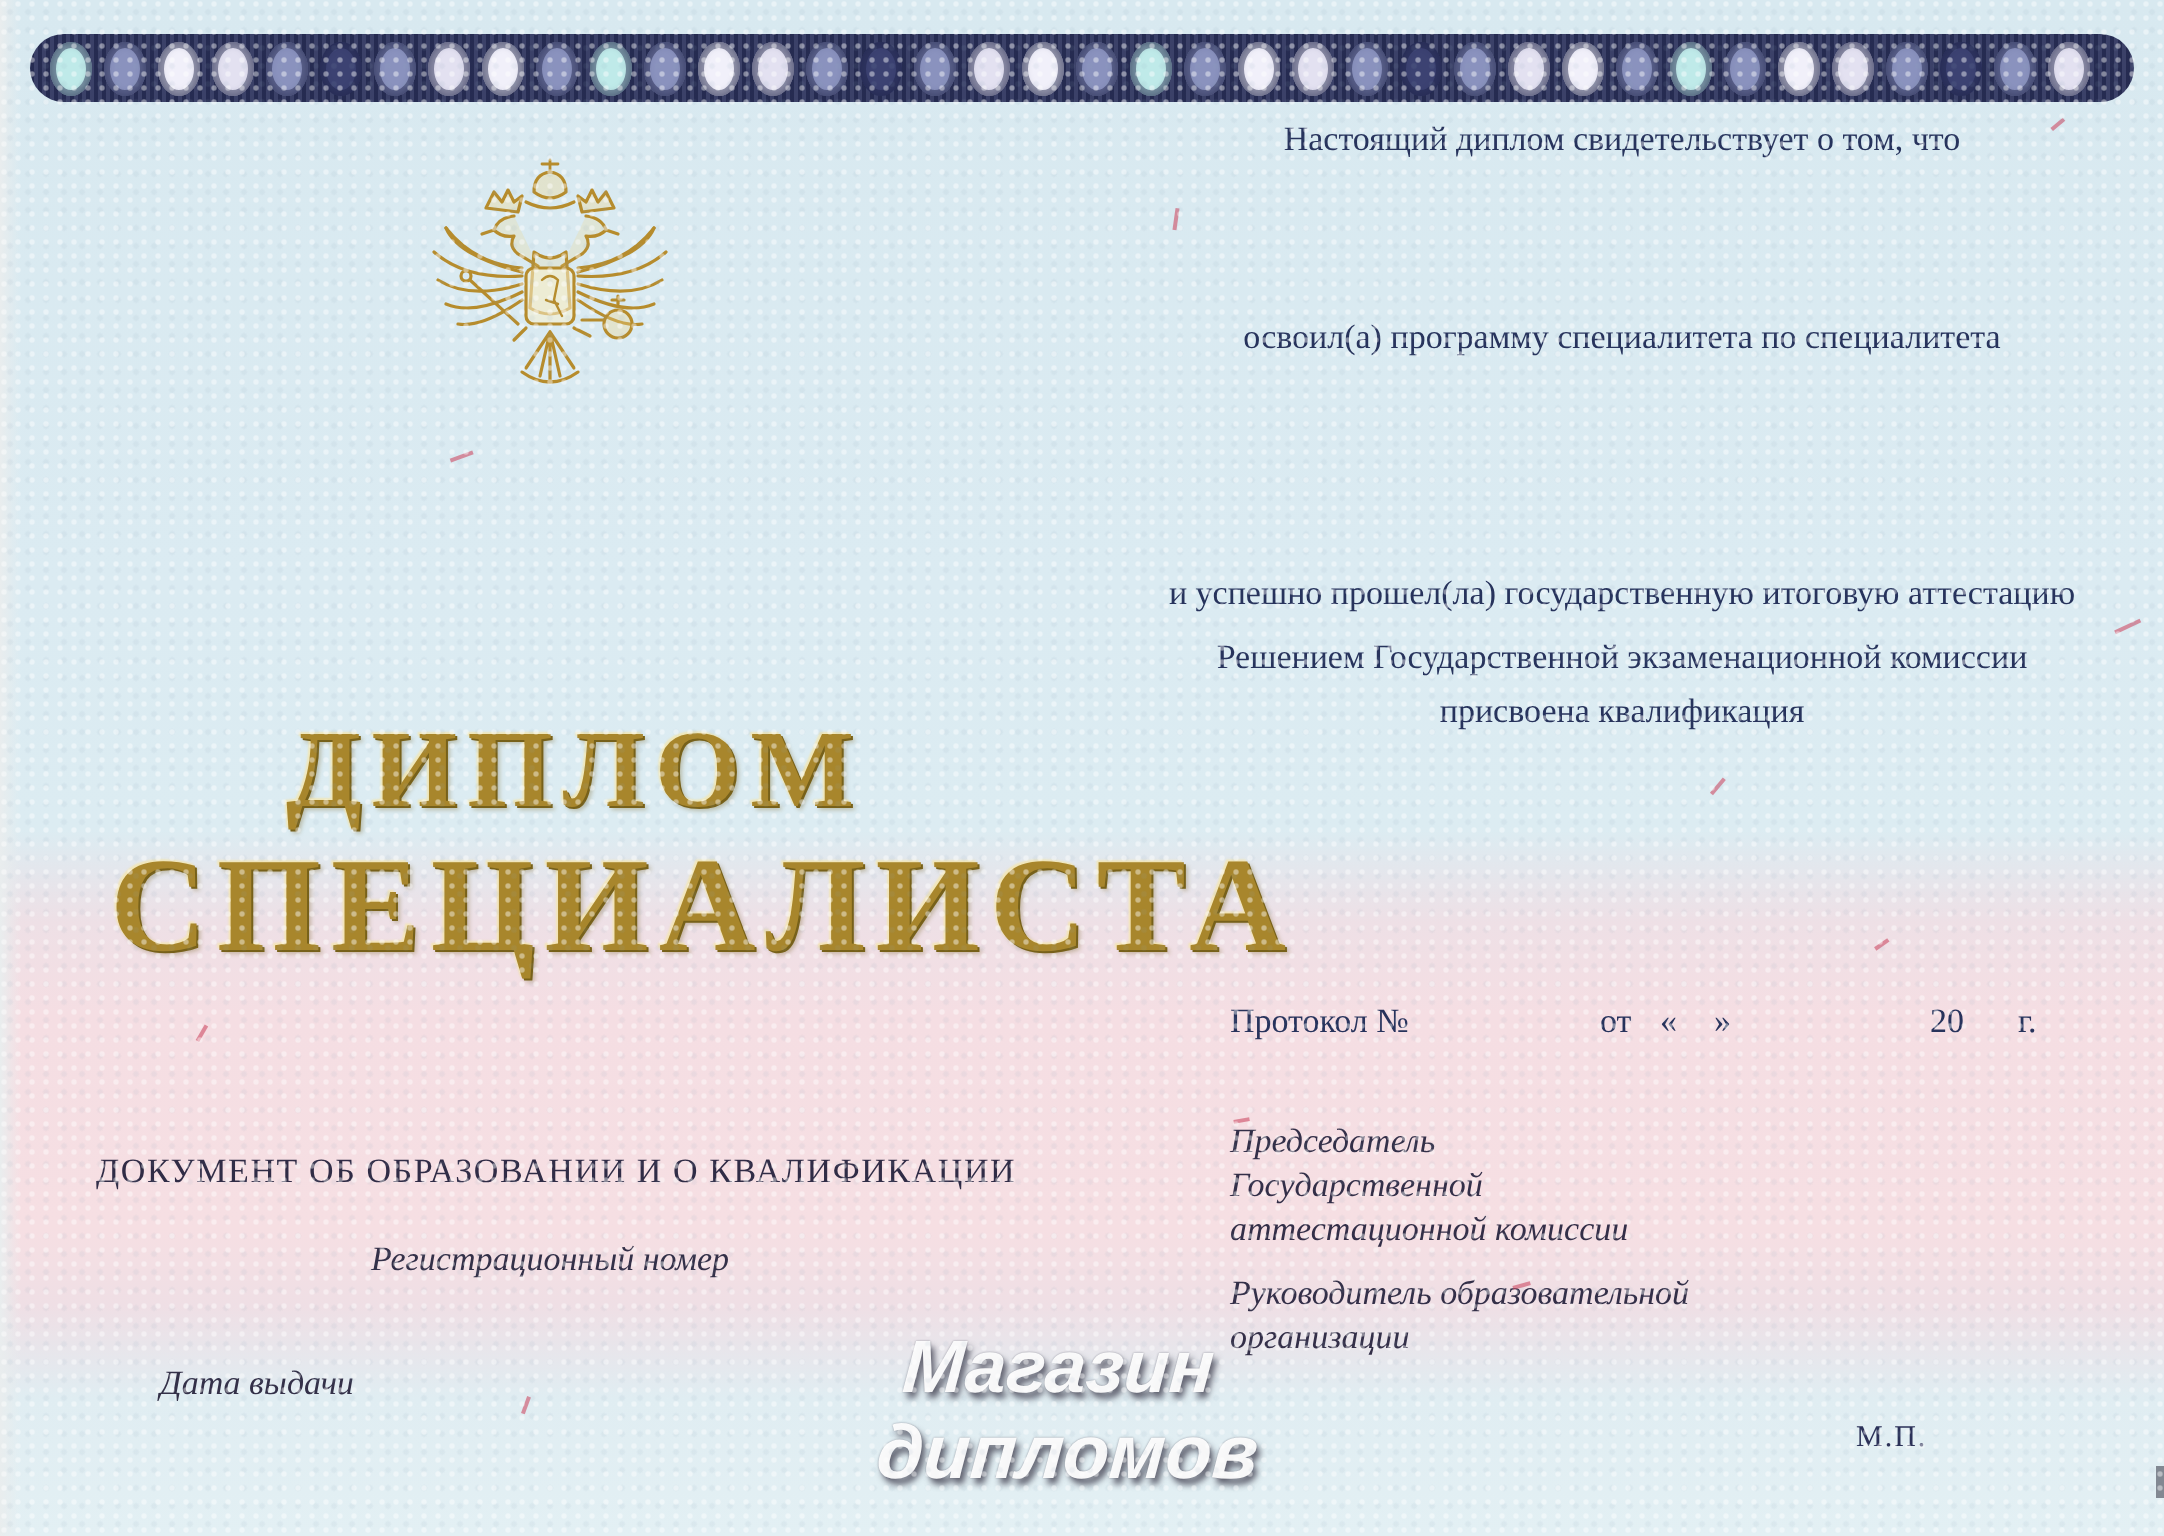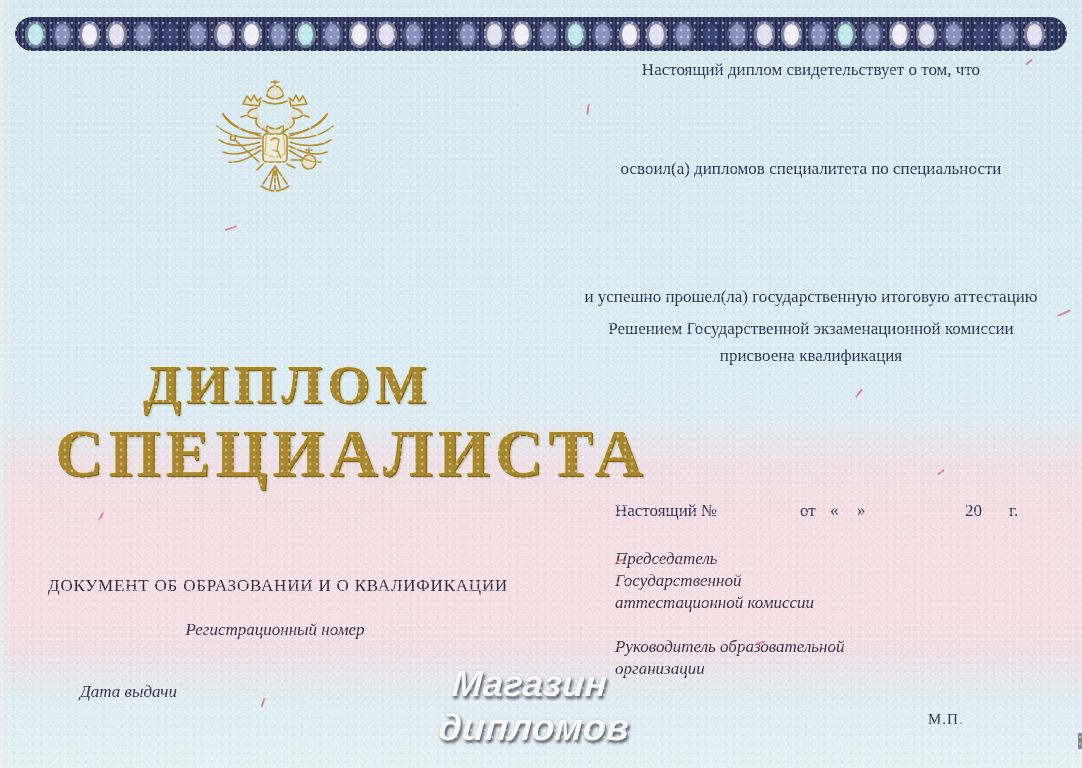--- a/index.html
+++ b/index.html
@@ -78,21 +78,21 @@
   .protocol-row span{position:absolute; top:0; white-space:nowrap;}
   .p-label{left:0;}
   .p-from{left:185px;}
   .p-qo{left:215px;}
   .p-qc{left:242px;}
   .p-century{left:350px;}
   .p-suffix{left:394px;}
 
   .sig{position:absolute; left:615px; font-size:17px; font-style:italic;
     color:#332f48; line-height:22px;}
-  .sig-chairman{top:548px;}
+  .sig-chairman{top:560px;}
   .sig-head{top:636px;}
   .seal{position:absolute; left:928px; top:711px; font-size:15px; color:#2b3158; letter-spacing:1px;}
 
   
   .watermark{
     position:absolute; left:440px; top:665px; width:220px;
     font-family:"Liberation Sans", sans-serif; font-weight:bold; font-style:italic;
     color:rgba(255,255,255,.95); transform:skewX(-4deg);
     text-shadow:2px 3px 3px rgba(75,75,90,.85), 0 0 1px rgba(90,90,105,.6);
     line-height:1.0; pointer-events:none;
@@ -205,27 +205,27 @@
   <div class="title">
     <span class="t1">ДИПЛОМ</span>
     <span class="t2">СПЕЦИАЛИСТА</span>
   </div>
 
   <div class="subtitle">ДОКУМЕНТ ОБ ОБРАЗОВАНИИ И О КВАЛИФИКАЦИИ</div>
   <div class="reg-label">Регистрационный номер</div>
   <div class="date-label">Дата выдачи</div>
 
   <div class="rline r-note">Настоящий диплом свидетельствует о том, что</div>
-  <div class="rline r-program">освоил(а)  дипломов специалитета по специальности</div>
+  <div class="rline r-program">освоил(а)  программу специалитета по специалитета</div>
   <div class="rline r-attest">и успешно прошел(ла) государственную итоговую аттестацию</div>
   <div class="rline r-decision">Решением Государственной экзаменационной комиссии</div>
   <div class="rline r-qualif">присвоена квалификация</div>
 
   <div class="protocol-row">
-    <span class="p-label">Настоящий №</span>
+    <span class="p-label">Протокол №</span>
     <span class="p-from">от</span>
     <span class="p-qo">«</span>
     <span class="p-qc">»</span>
     <span class="p-century">20</span>
     <span class="p-suffix">г.</span>
   </div>
 
   <div class="sig sig-chairman">
     <div>Председатель</div>
     <div>Государственной</div>

